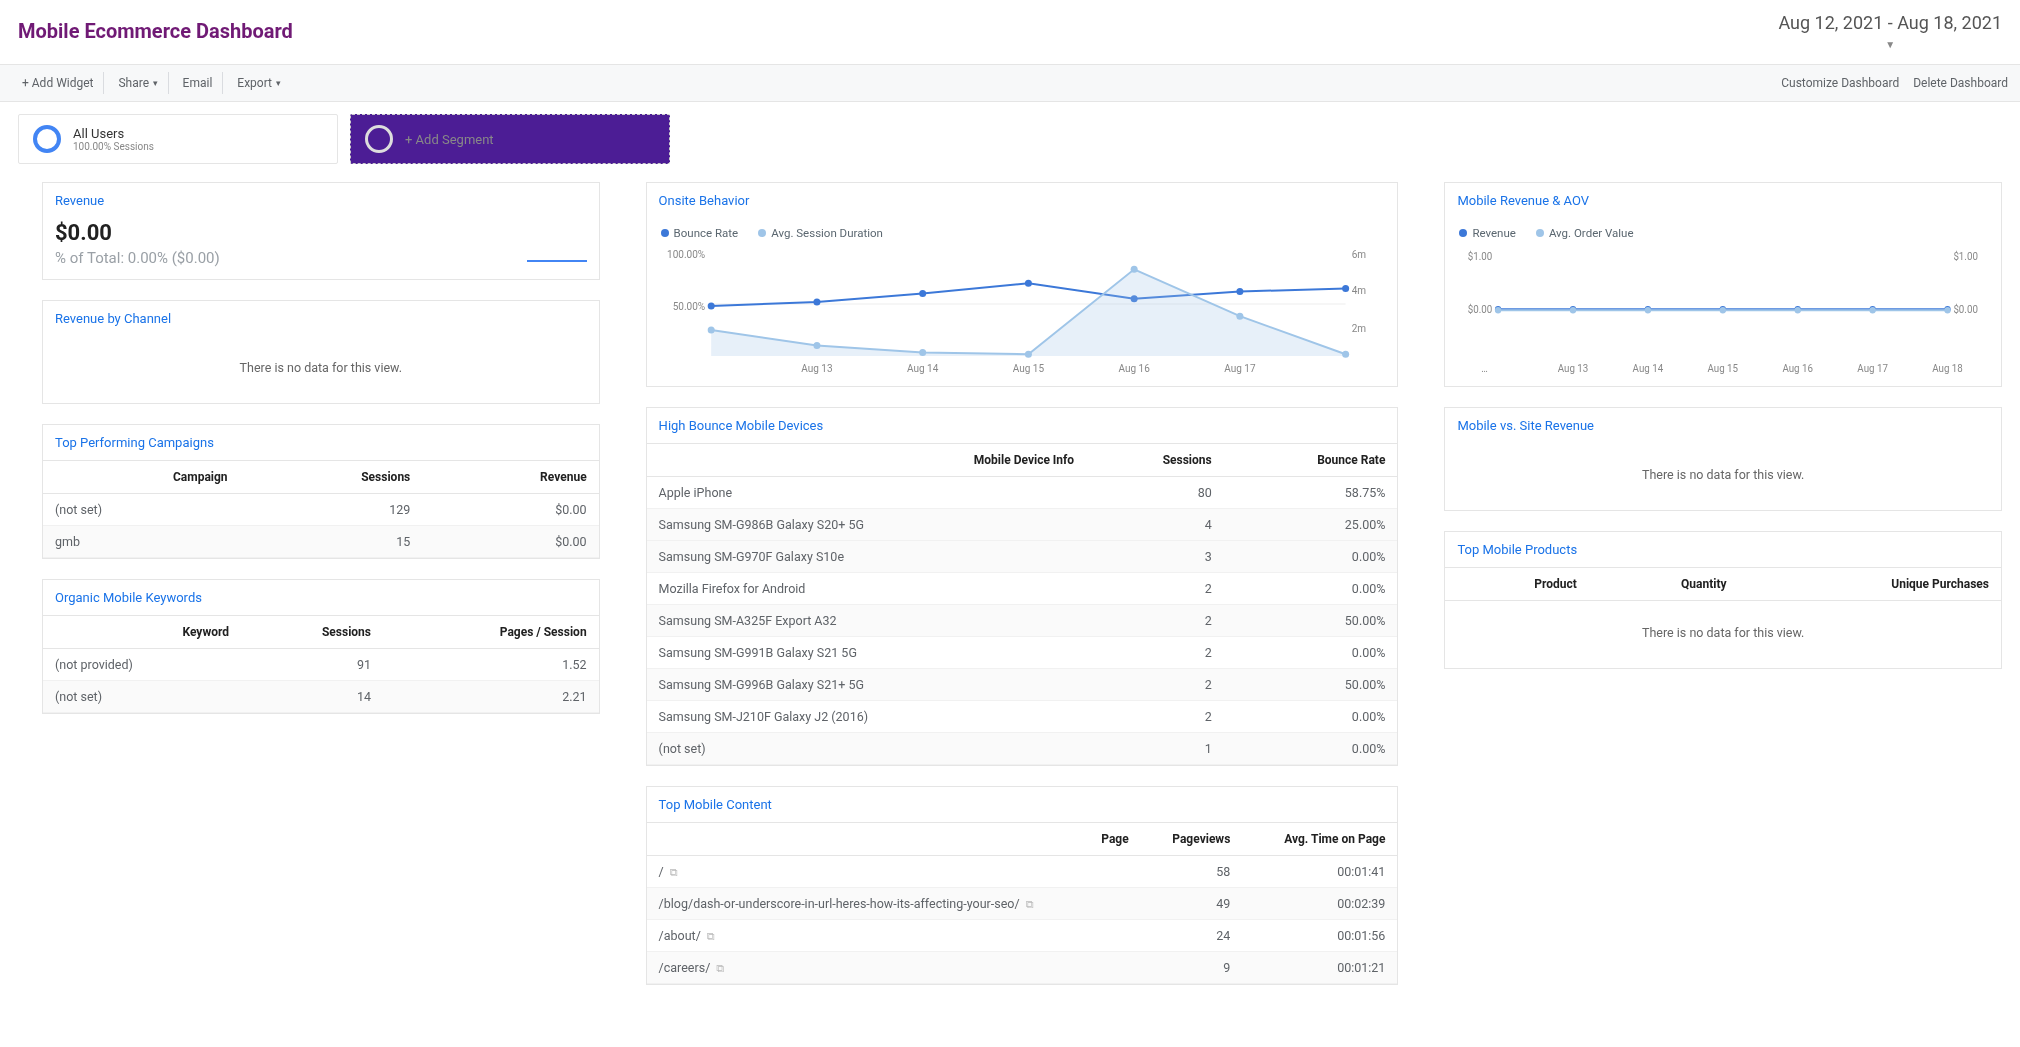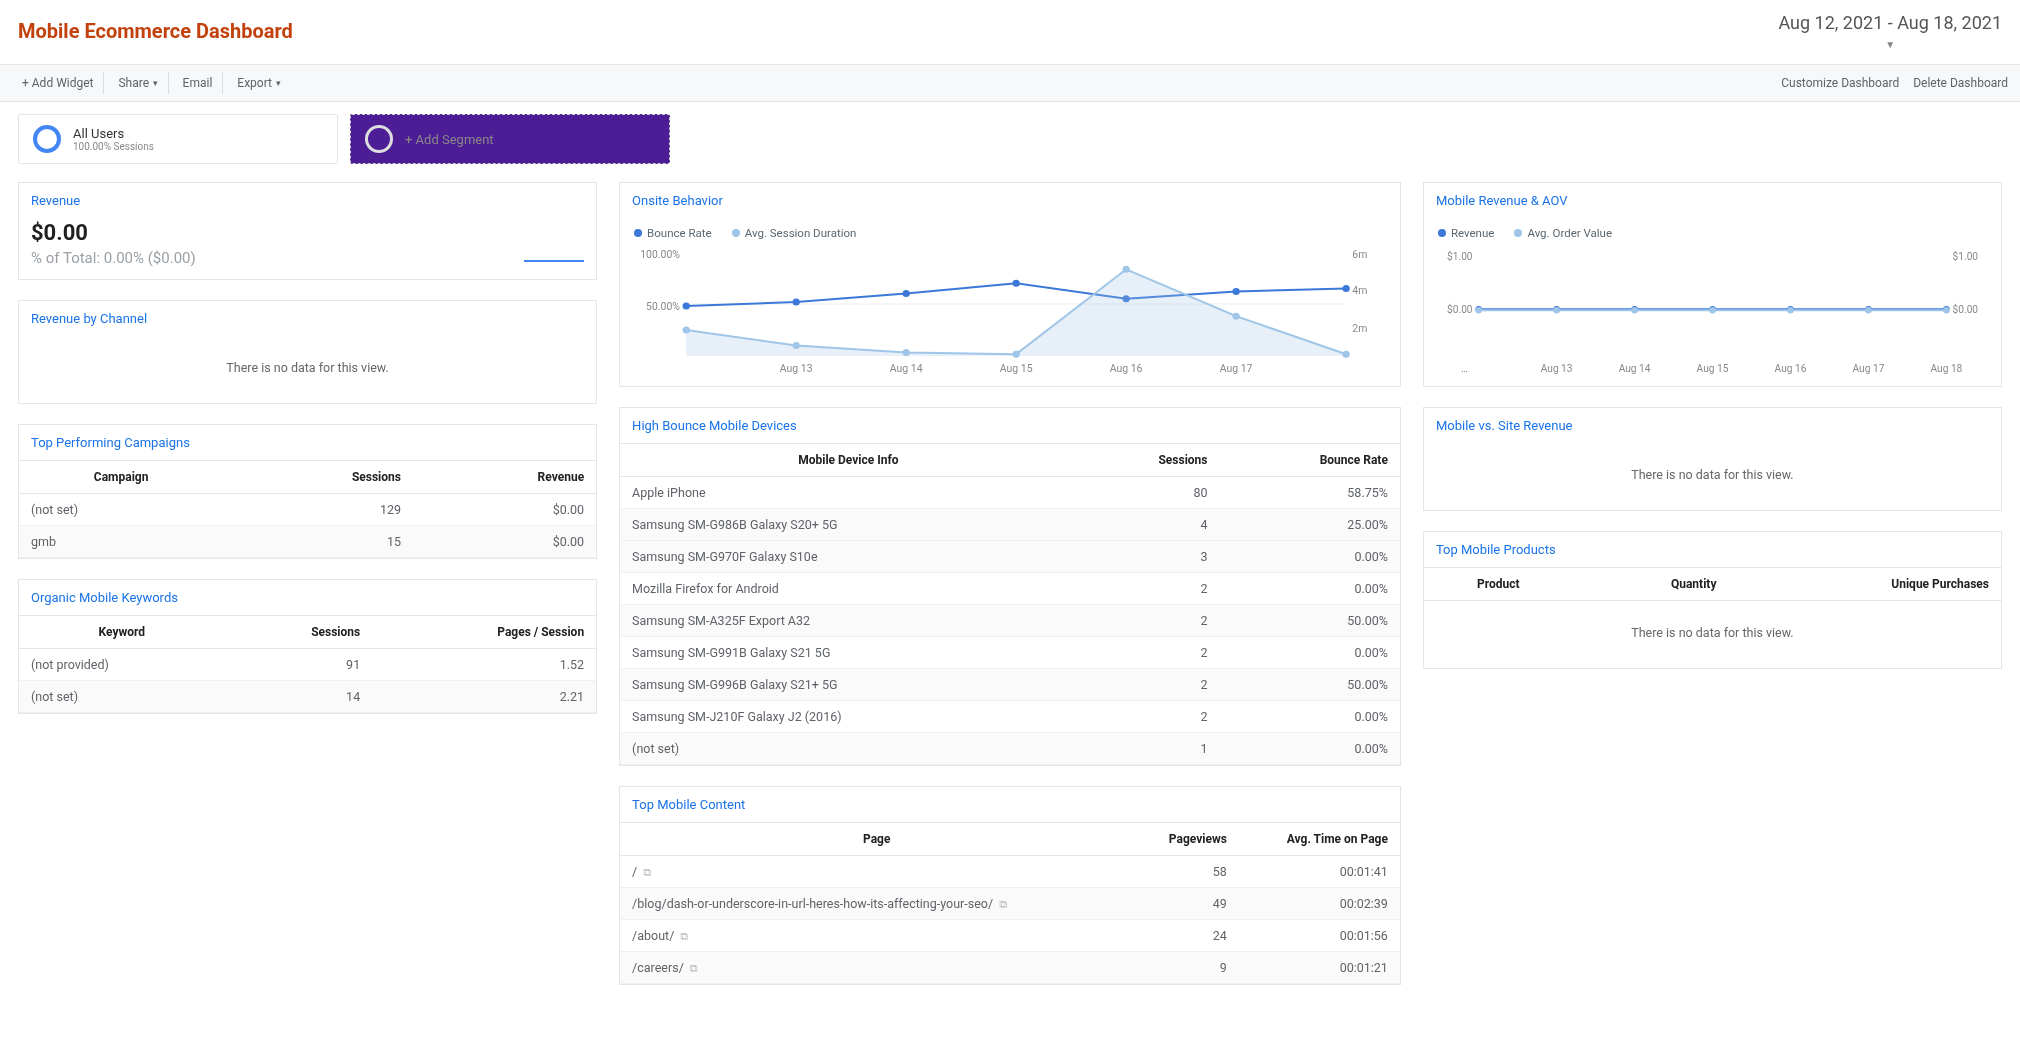--- a/index.html
+++ b/index.html
@@ -1,47 +1,47 @@
 <!DOCTYPE html>
 <html><head>
 <meta charset="utf-8">
 <style>
 * { margin: 0; padding: 0; box-sizing: border-box; }
 body { font-family: Roboto, Arial, sans-serif; font-size: 13px; color: #5b6770; background: #fff; }
 .header { display: flex; justify-content: space-between; align-items: center; padding: 12px 18px 14px; border-bottom: 1px solid #e5e5e5; }
-.page-title { font-size: 20px; font-weight: 700; color: #c2410c; }
+.page-title { font-size: 20px; font-weight: 700; color: #701a75; }
 .date-range { font-size: 18px; color: #555; display: flex; align-items: center; gap: 6px; cursor: pointer; flex-direction: column; }
 .date-range .caret { font-size: 10px; color: #888; }
 .toolbar { display: flex; justify-content: space-between; align-items: center; padding: 7px 12px; background: #f7f8f9; border-bottom: 1px solid #e5e5e5; font-size: 12px; color: #5f6368; }
 .toolbar-left { display: flex; align-items: center; gap: 4px; }
 .toolbar-left .tb-btn { padding: 4px 10px; border-right: 1px solid #dadce0; cursor: pointer; display: flex; align-items: center; gap: 4px; }
 .toolbar-left .tb-btn:last-child { border-right: none; }
 .toolbar-right { display: flex; gap: 14px; }
 .toolbar-right .tb-link { cursor: pointer; }
 .caret-icon { font-size: 9px; }
 .segments { display: flex; gap: 12px; padding: 12px 18px; }
 .seg-card { border: 1px solid #e5e5e5; border-radius: 2px; padding: 10px 14px; width: 320px; display: flex; align-items: center; gap: 12px; cursor: pointer; }
 .seg-card.add { border: 1px dashed #ccc; background: #4c1d95; }
 .seg-circle { width: 28px; height: 28px; border-radius: 50%; border: 4px solid #4285f4; flex-shrink: 0; }
 .seg-circle.grey { border: 3px solid #ddd; }
 .seg-title { font-size: 13px; color: #333; font-weight: 400; }
 .seg-sub { font-size: 10px; color: #888; }
 .seg-card.add .seg-title { color: #888; }
 .dash-grid { display: flex; gap: 22px; padding: 6px 18px 30px; align-items: flex-start; }
-.col { display: flex; flex-direction: column; gap: 20px; }
+.col { display: flex; flex-direction: column; gap: 20px; margin-left: 24px; }
 .col-left, .col-right { width: 565px; flex: 1 1 0; }
 .col-mid { width: 760px; flex: 1.35 1 0; }
 .card { border: 1px solid #e5e5e5; background: #fff; }
 .card-title { font-size: 13px; color: #1a73e8; padding: 10px 12px; }
 .card-body { padding: 2px 12px 12px; }
 .big-number { font-size: 22px; font-weight: 700; color: #212121; }
 .sub-pct { font-size: 15px; color: #9aa0a6; margin-top: 4px; }
 .no-data { text-align: center; color: #666; padding: 24px 0 28px; font-size: 12.5px; }
 table { width: 100%; border-collapse: collapse; font-size: 12.5px; }
-th { text-align: center; padding: 9px 12px; border-bottom: 1px solid #e5e5e5; border-top: 1px solid #e5e5e5; color: #212121; font-weight: 700; font-size: 12px; }
+th { text-align: right; padding: 9px 12px; border-bottom: 1px solid #e5e5e5; border-top: 1px solid #e5e5e5; color: #212121; font-weight: 700; font-size: 12px; }
 th.num, td.num { text-align: right; }
 td { padding: 8px 12px; border-bottom: 1px solid #f1f1f1; color: #5f6368; }
 tr.alt td { background: #fafafa; }
 .chart-wrap { padding: 4px 14px 10px; }
 .legend { display: flex; gap: 20px; font-size: 11.5px; align-items: center; padding: 4px 0 6px; }
 .legend-dot { display: inline-block; width: 8px; height: 8px; border-radius: 50%; margin-right: 5px; }
 svg { display: block; }
 .popout { display: inline-block; color: #bbb; font-size: 11px; margin-left: 6px; }
 </style>
 </head>

